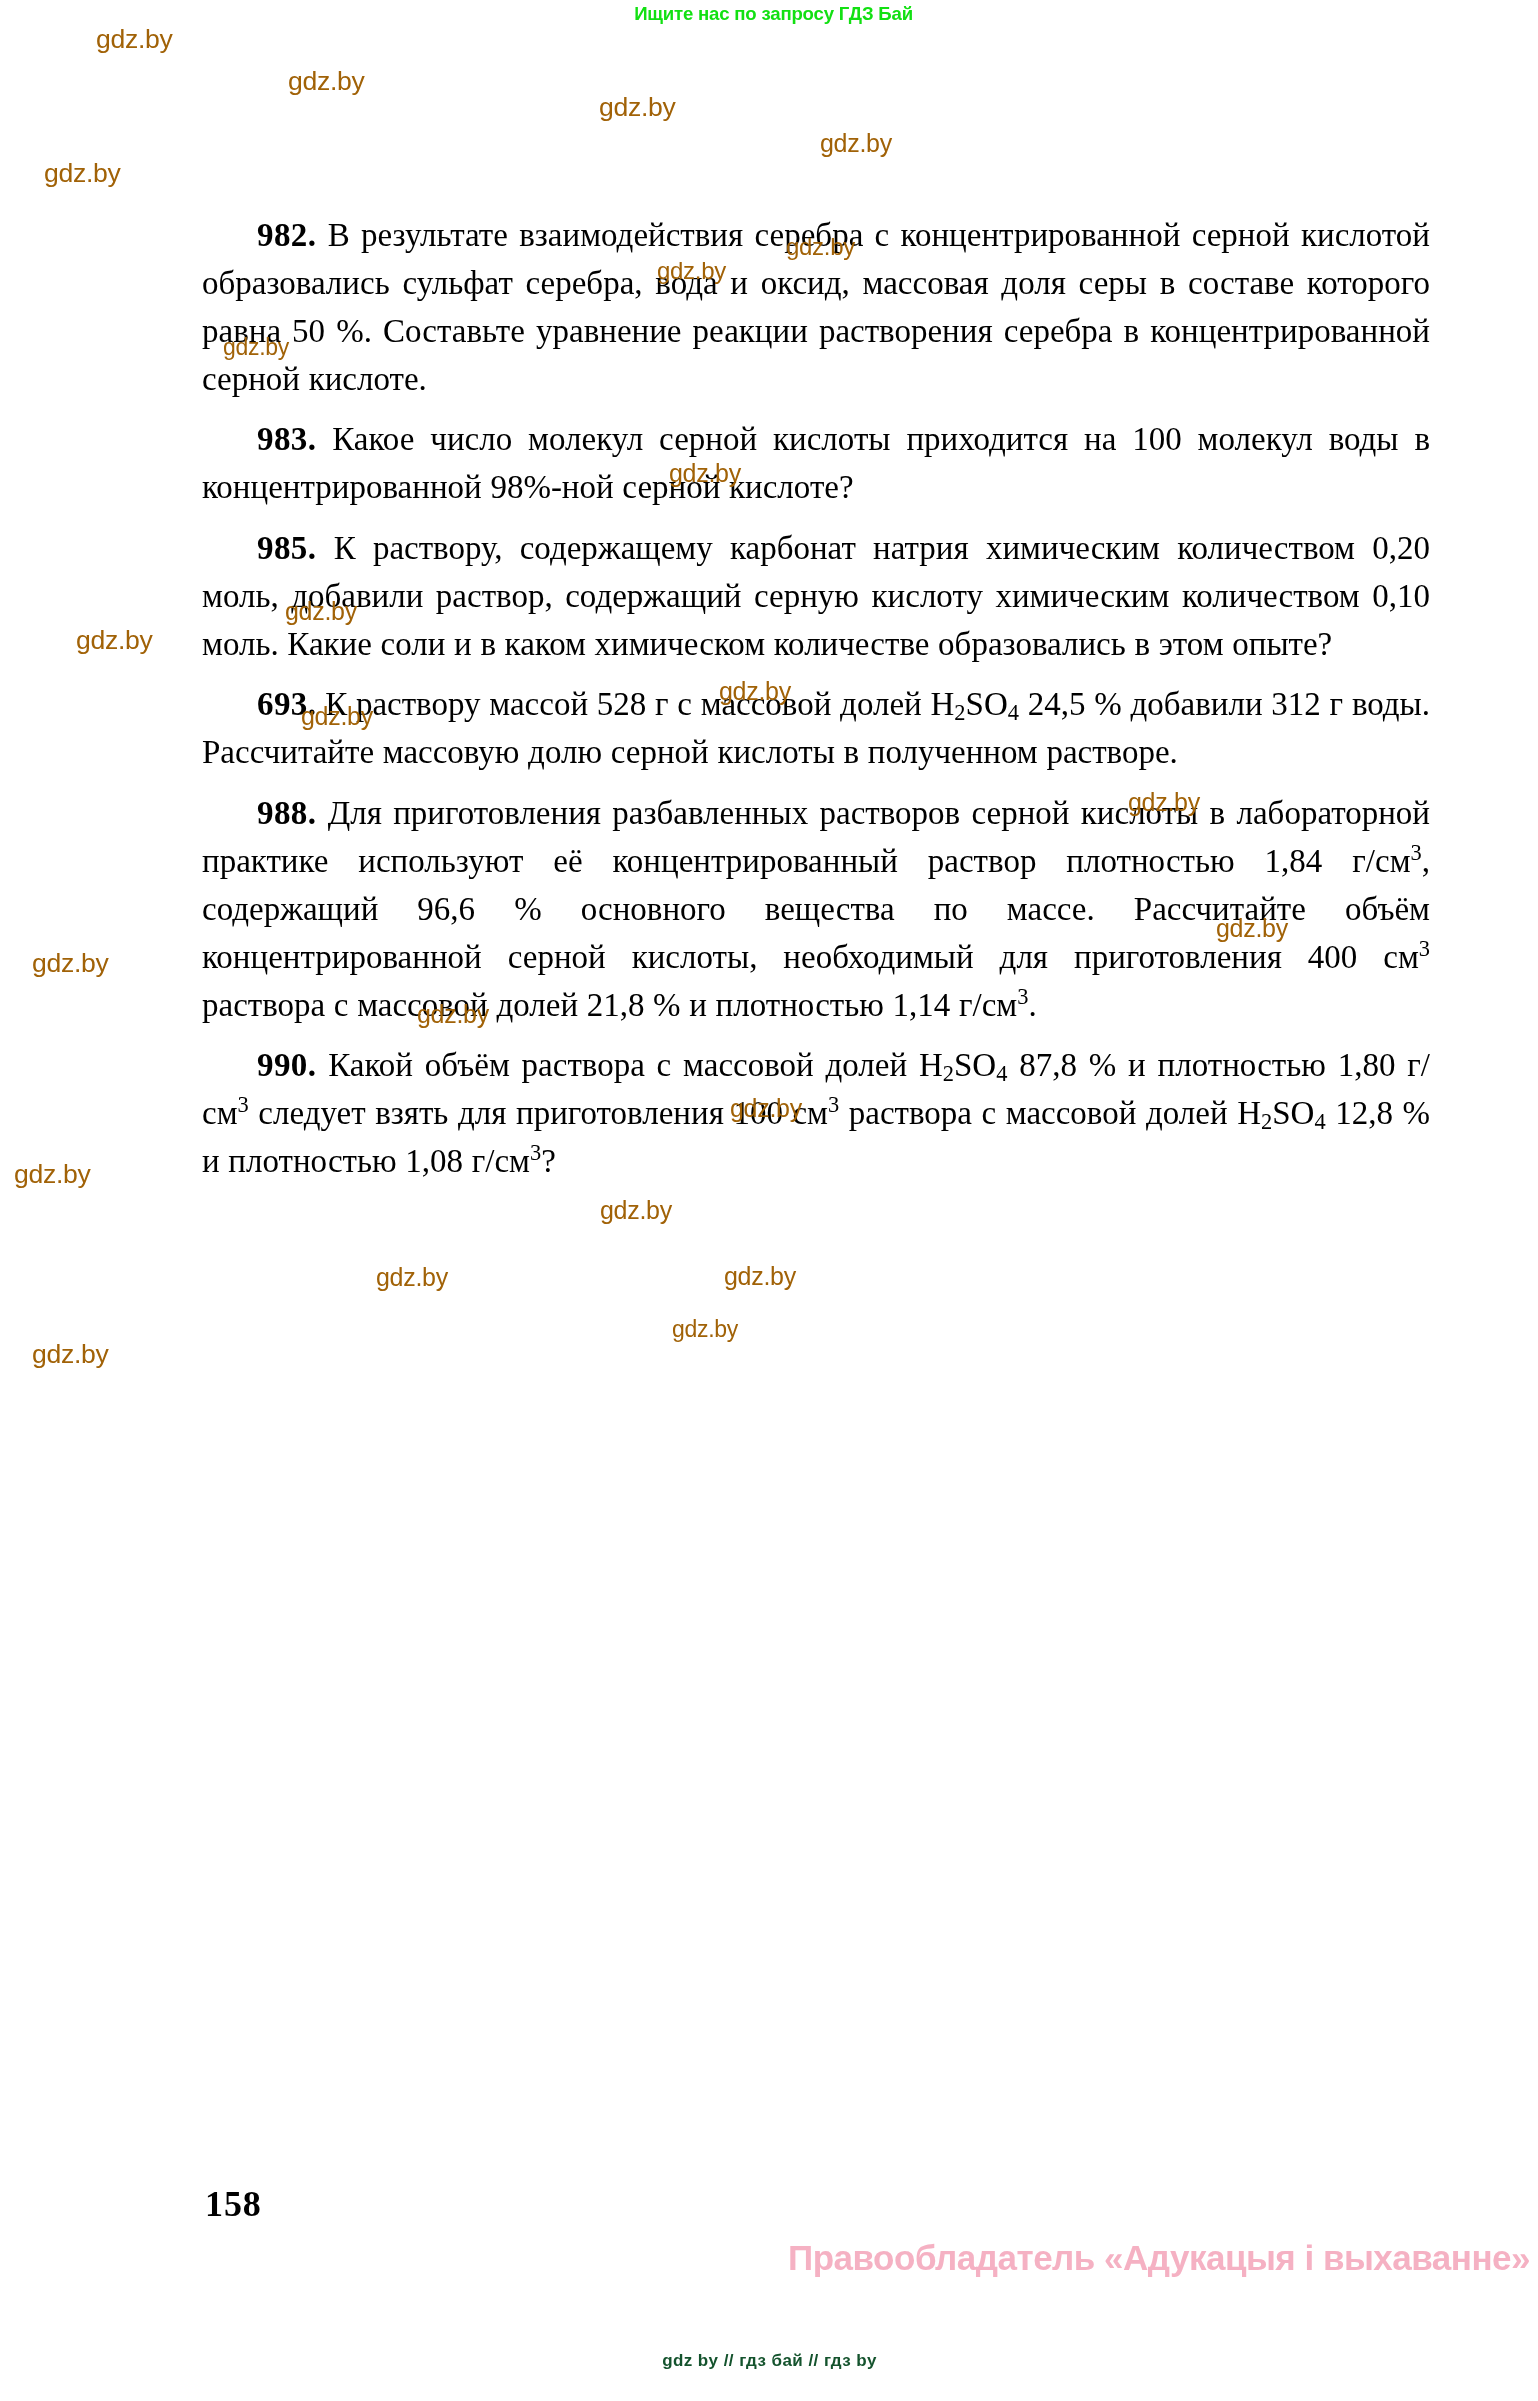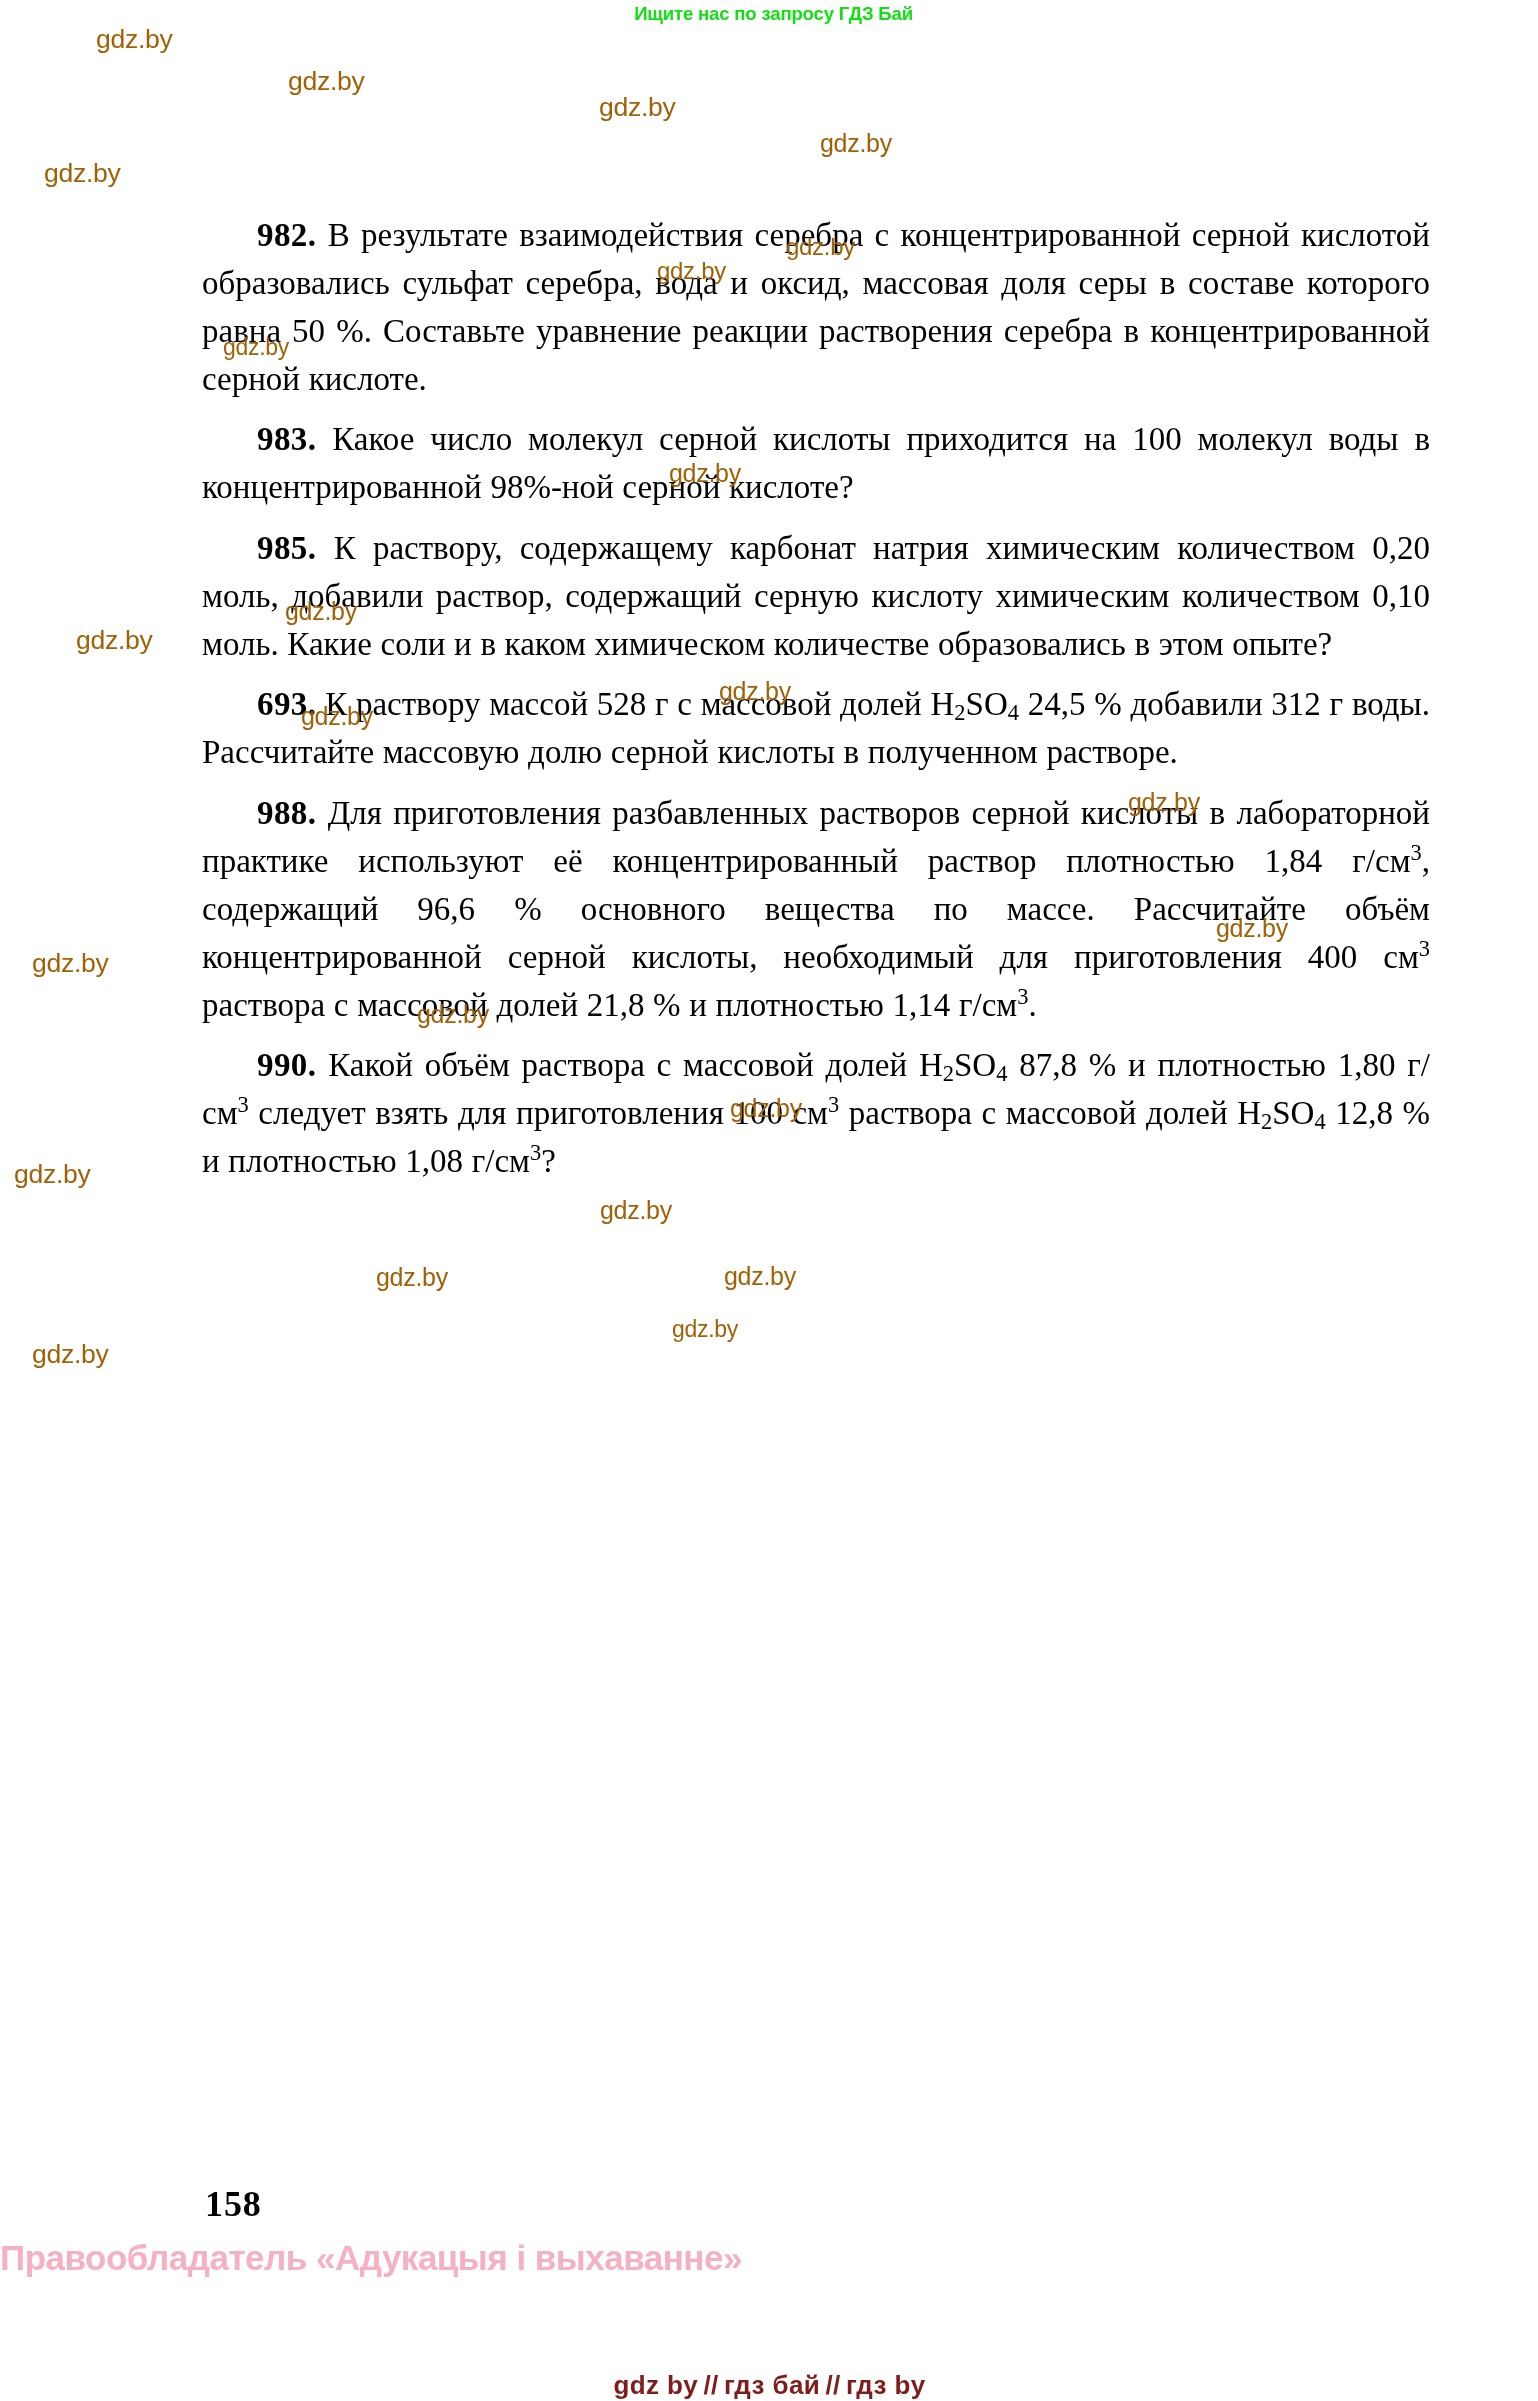--- a/index.html
+++ b/index.html
@@ -76,44 +76,43 @@
     font-weight: bold;
     letter-spacing: 0.9px;
   }
 
   
   .rights-watermark {
     position: absolute;
     left: 0;
     top: 2238px;
     width: 1530px;
-    text-align: left;
+    text-align: right;
     font-family: "Liberation Sans", "DejaVu Sans", sans-serif;
     font-size: 35px;
     font-weight: 700;
     letter-spacing: -0.5px;
     color: #f4a7bb;
     opacity: 0.88;
     white-space: nowrap;
   }
 
   
   .footer-links {
     position: absolute;
     left: 0;
     top: 2351px;
     width: 1539px;
     text-align: center;
     font-family: "Liberation Sans", "DejaVu Sans", sans-serif;
-    font-size: 26px;
+    font-size: 17px;
     font-weight: 600;
     letter-spacing: 0.4px;
-    color: #7f1d1d;
+    color: #14532d;
     white-space: nowrap;
-    margin-top: 19px;
   }
   .footer-links .sep { padding: 0 5.3px; }
 
   
   .wm {
     position: absolute;
     font-family: "Liberation Sans", "DejaVu Sans", sans-serif;
     color: #a16207;
     white-space: nowrap;
     letter-spacing: -0.3px;

